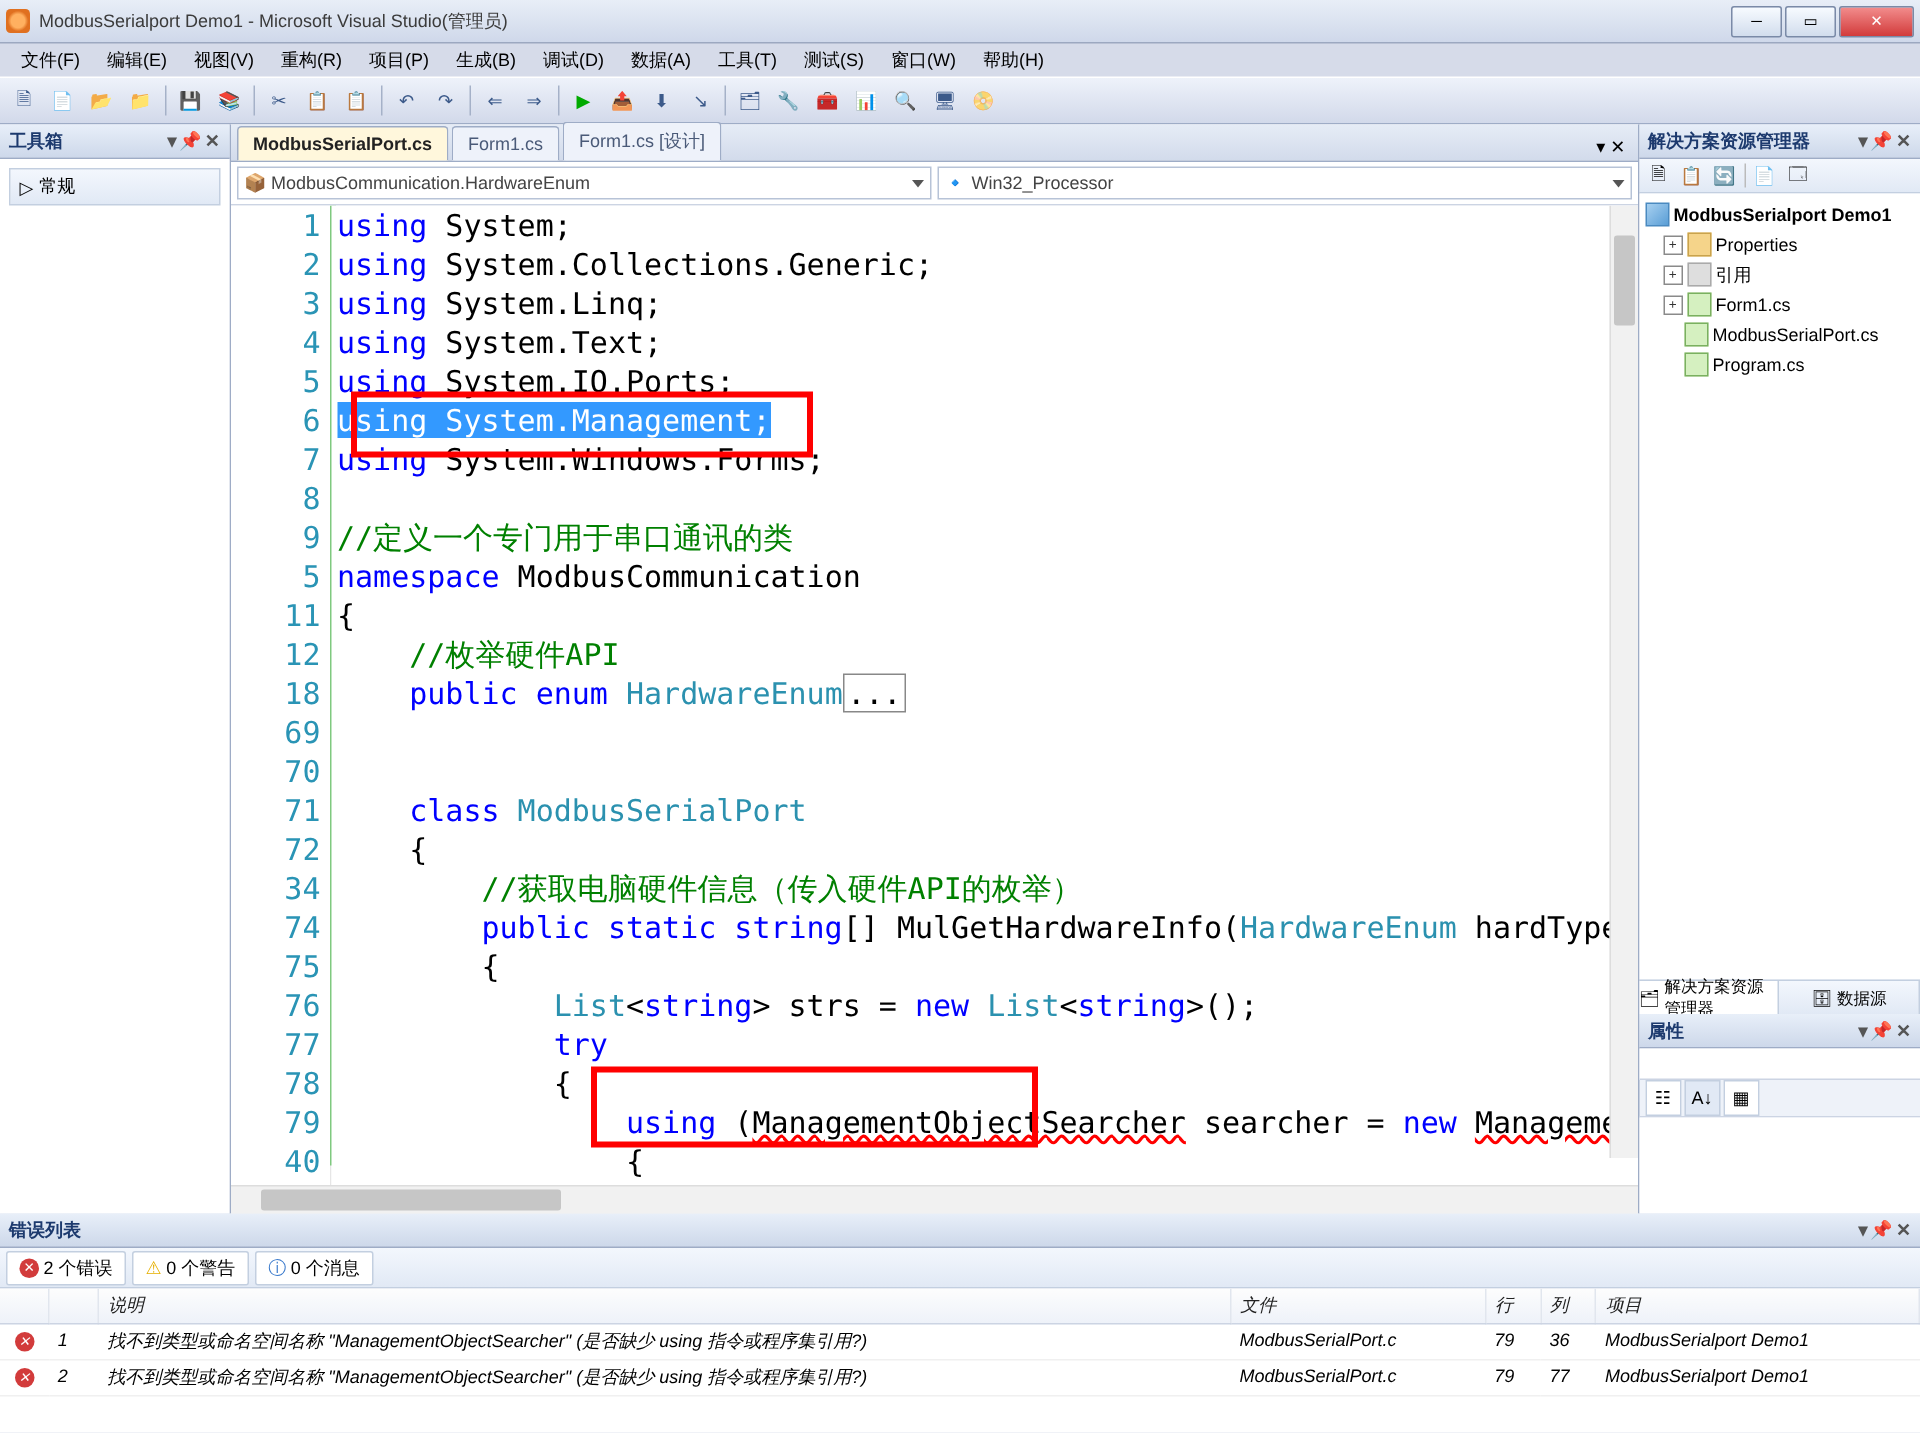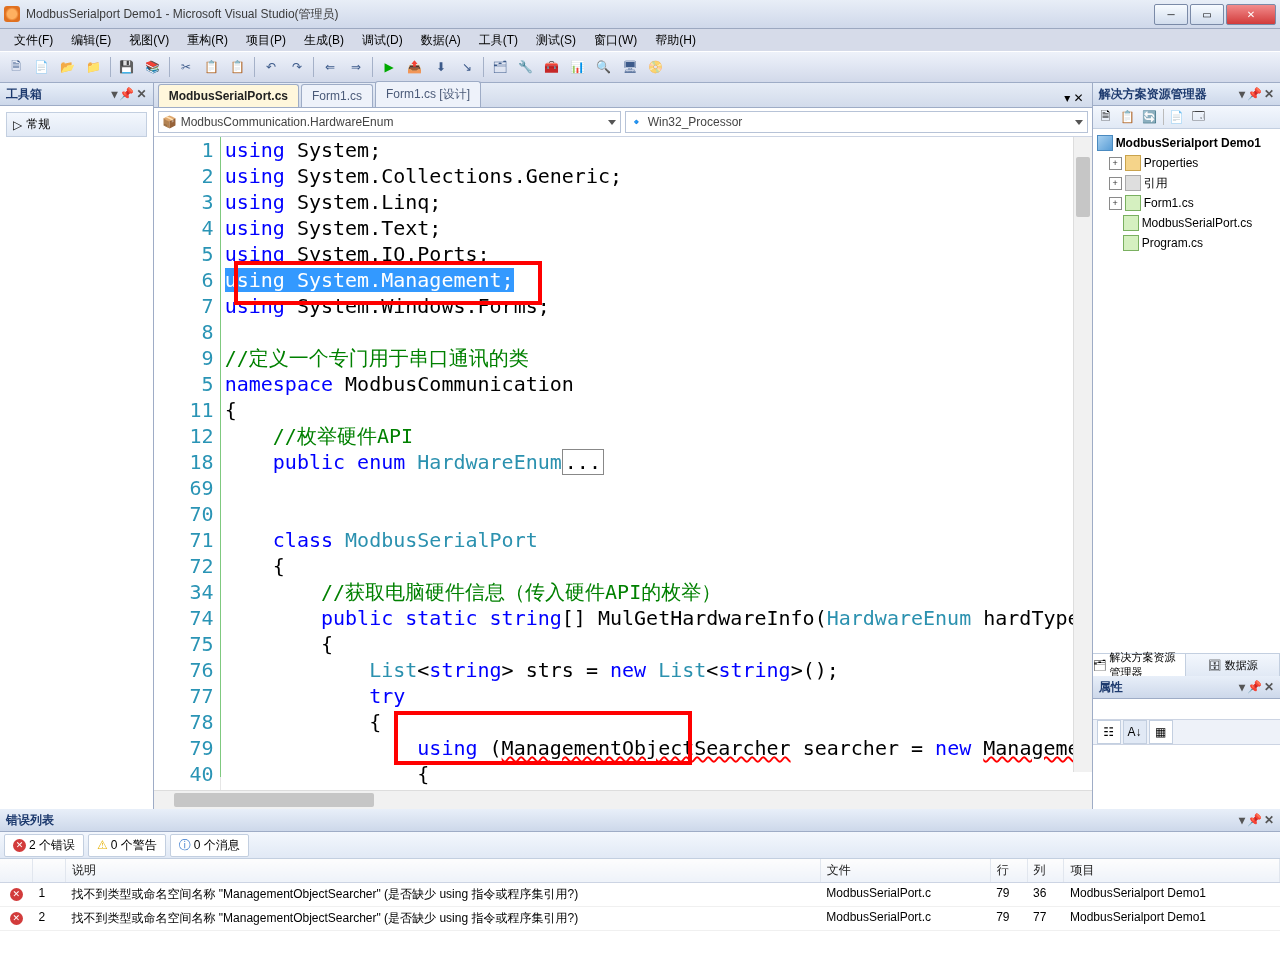--- a/index.html
+++ b/index.html
@@ -64,21 +64,21 @@
 .ptab.active{background:#fff;}
 .props{height:110px;display:flex;flex-direction:column;}
 .prop-tools{height:24px;display:flex;align-items:center;gap:2px;padding:0 4px;border-bottom:1px solid #ccd4e3;}
 .pbtn{width:22px;height:22px;border:1px solid #c3cfe0;background:#fff;display:flex;align-items:center;justify-content:center;}
 
 
 .bottom{height:150px;display:flex;flex-direction:column;}
 .err-filters{height:26px;background:linear-gradient(#f3f7fd,#e1e9f5);display:flex;align-items:center;padding:0 4px;gap:4px;border-bottom:1px solid #c3cfe0;}
 .filter{display:flex;align-items:center;gap:3px;padding:2px 8px;border:1px solid #c3cfe0;border-radius:2px;background:#fff;}
 .err-table{flex:1;background:#fff;overflow:auto;}
-.err-table table{width:100%;border-collapse:collapse;font-size:12px;}
+.err-table table{width:100%;border-collapse:collapse;font-size:12px;font-style:italic;}
 .err-table th{text-align:left;padding:3px 6px;background:linear-gradient(#fdfdfd,#eef2f9);border-bottom:1px solid #ccd4e3;border-right:1px solid #e1e6ee;font-weight:normal;color:#222;}
 .err-table td{padding:3px 6px;border-bottom:1px solid #f0f0f0;vertical-align:top;}
 .iconcell{width:18px;text-align:center;}
 .errico{display:inline-block;width:13px;height:13px;border-radius:50%;background:#d23b3b;color:#fff;font-size:9px;line-height:13px;text-align:center;}
 
 .ico-vs{background:radial-gradient(circle,#ffb060 40%,#e07020 60%);border-radius:3px;}
 .ico-proj{background:linear-gradient(135deg,#a7d0f0,#5a9ed6);border:1px solid #4a8ac0;}
 .ico-fold{background:#f5d48a;border:1px solid #c9a34d;}
 .ico-cs{background:#d5f0c0;border:1px solid #7ab060;}
 .ico-ref{background:#dedede;border:1px solid #aaa;}

